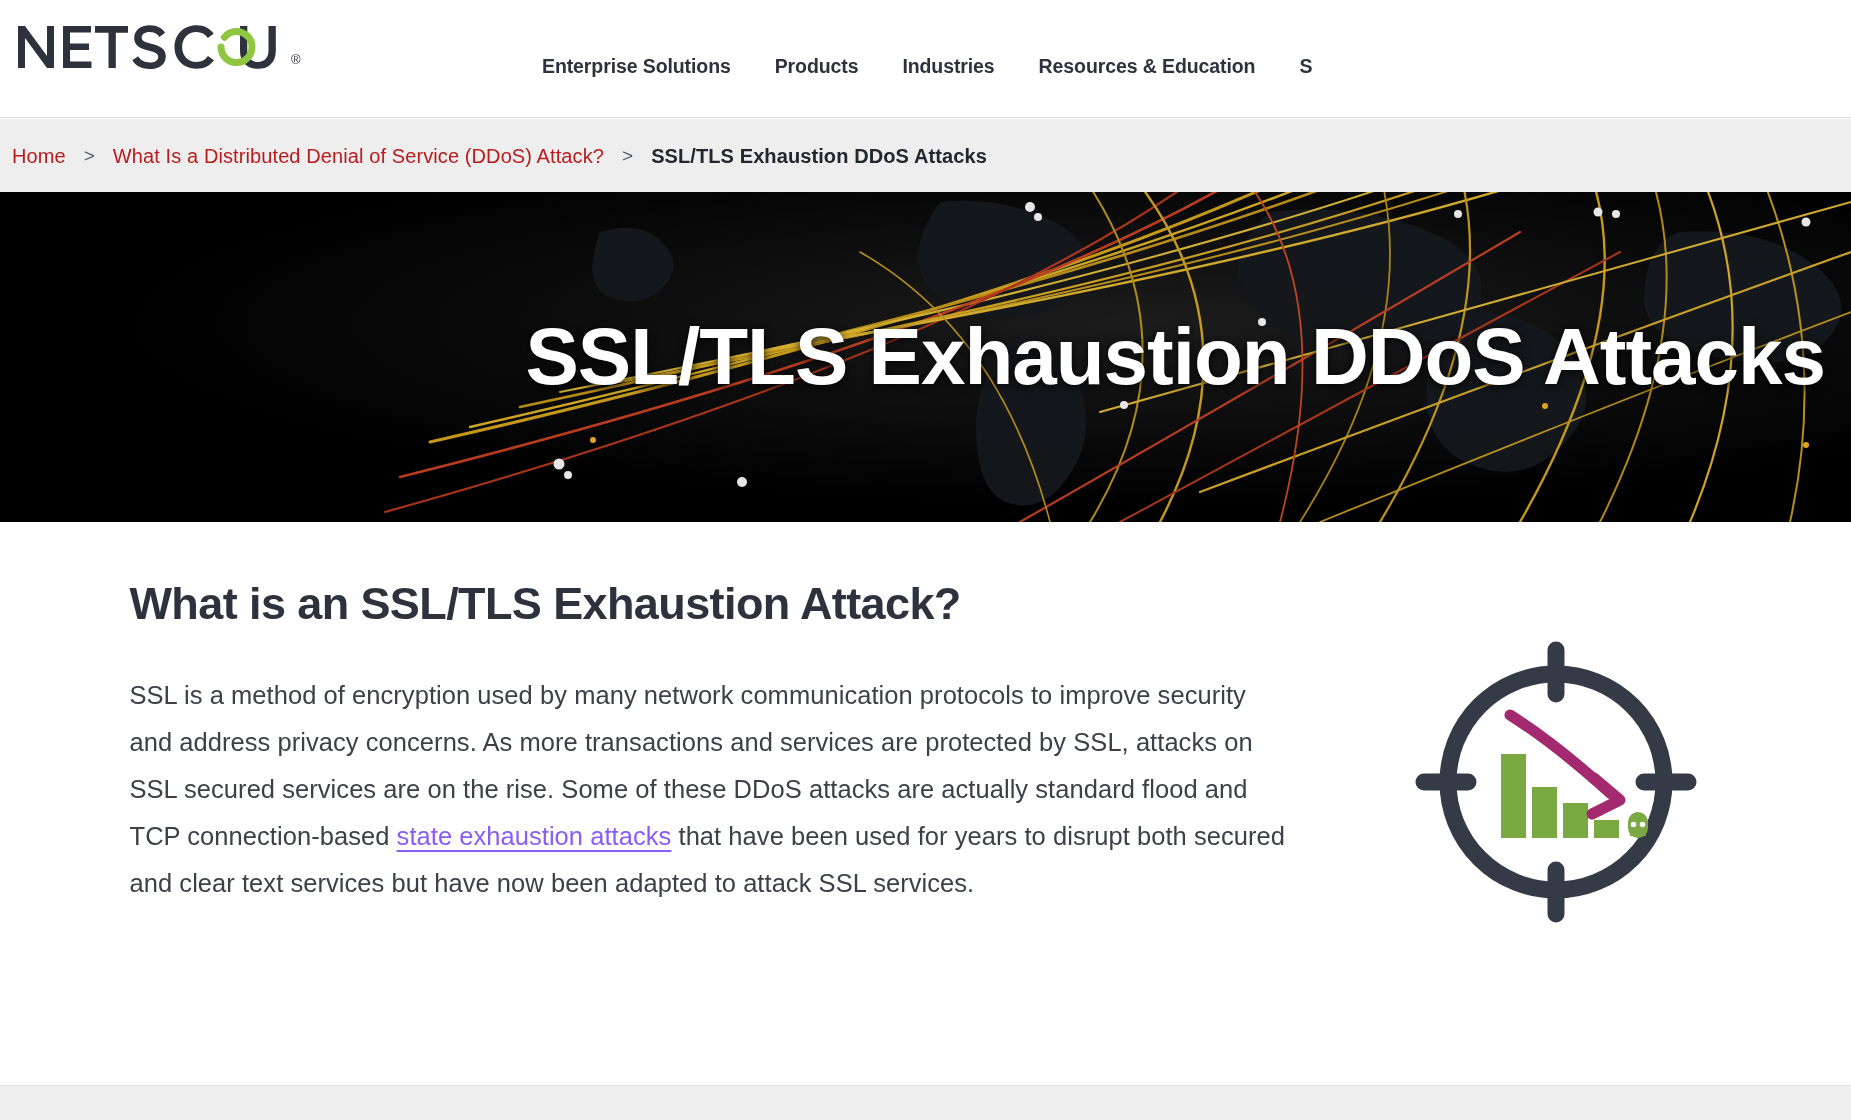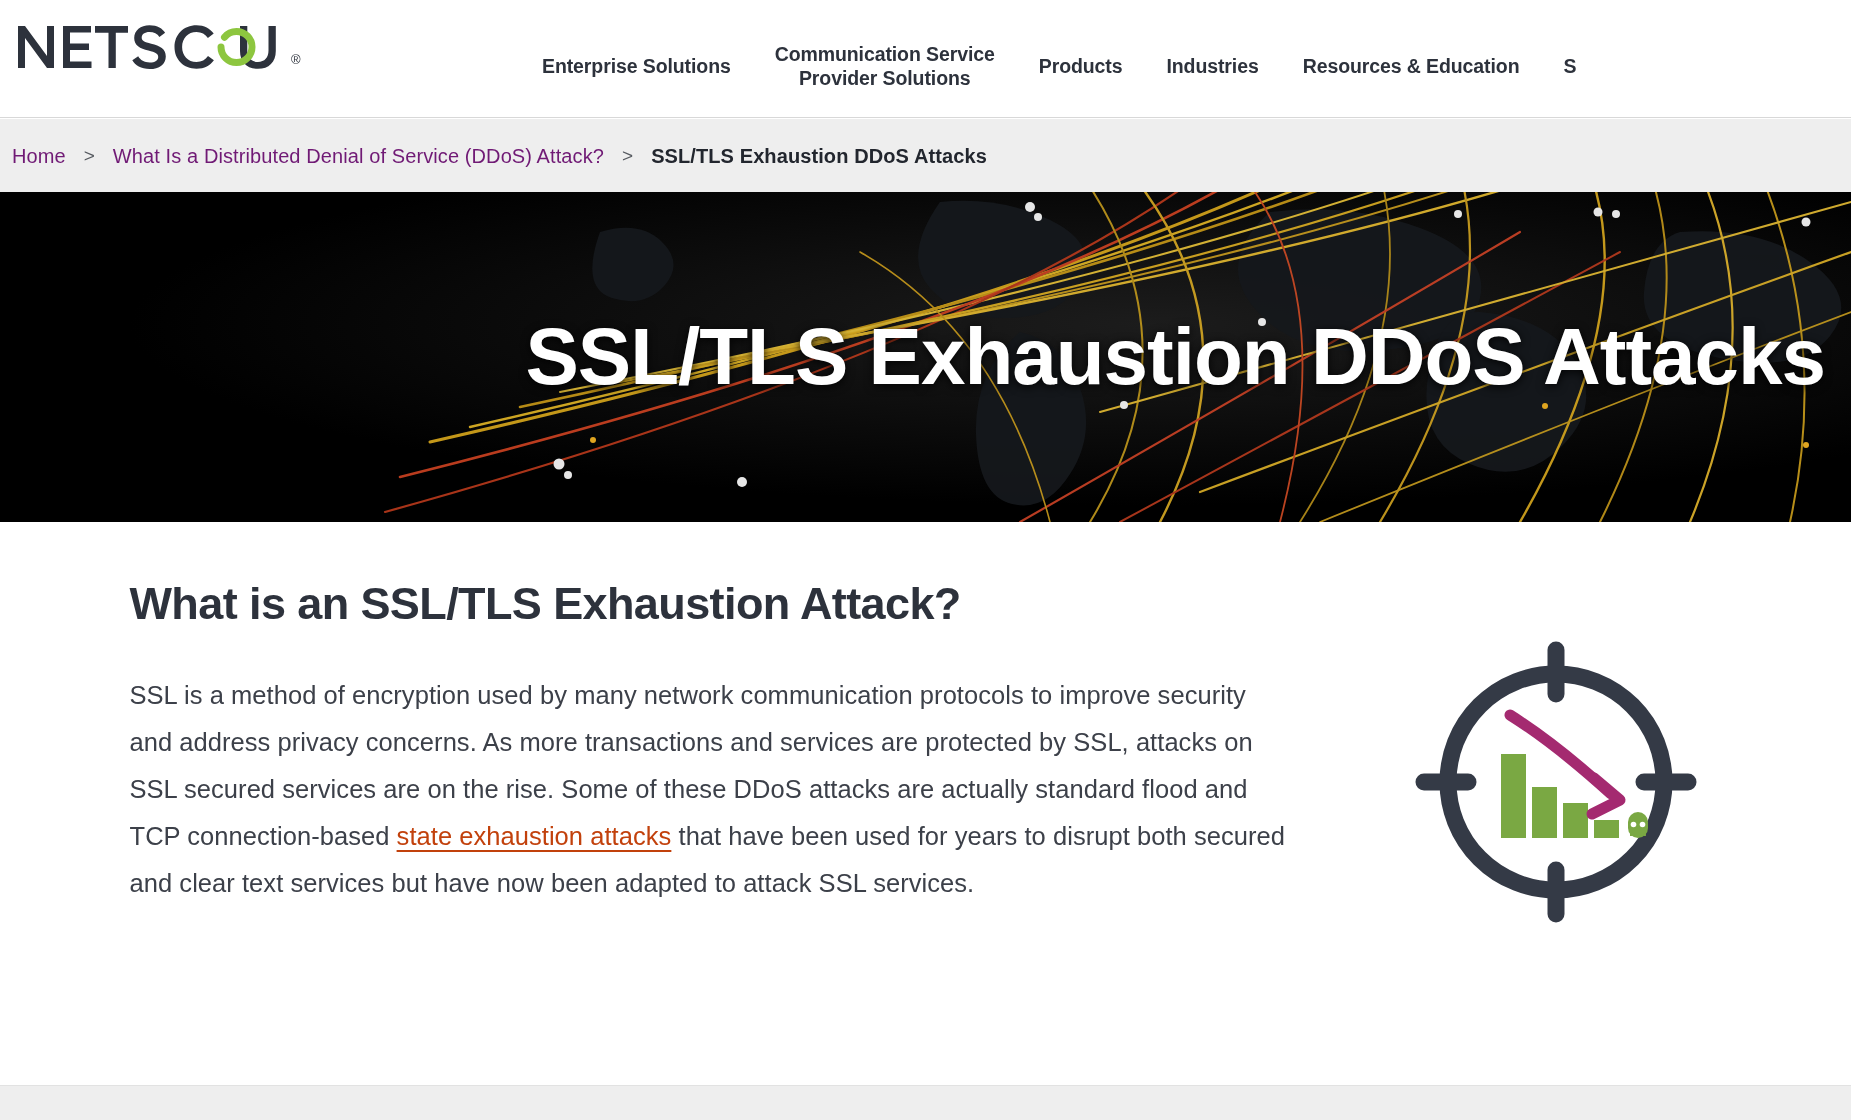--- a/index.html
+++ b/index.html
@@ -53,21 +53,21 @@
   
   .breadcrumb-bar{
     position:absolute; top:119px; left:0; width:1851px; height:74px;
     background:#eeeeee;
     display:flex; align-items:center;
   }
   .crumbs{
     display:flex; align-items:center; padding-left:12px;
   }
   .crumb{
-    font-size:20px; color:#701a75; cursor:pointer; letter-spacing:0.1px;
+    font-size:20px; color:#b91c1c; cursor:pointer; letter-spacing:0.1px;
   }
   .crumb.current{ font-weight:bold; color:#22262e; cursor:default; }
   .crumb-sep{
     font-size:19px; color:#55595f; margin:0 18px; user-select:none;
   }
 
   
   .hero{
     position:absolute; top:192px; left:0; width:1851px; height:330px;
     background:#000000; overflow:hidden;
@@ -98,21 +98,21 @@
 
   .section-heading{
     font-size:45px; font-weight:bold; color:#2d323c;
     letter-spacing:-0.6px; margin-bottom:42px;
   }
   .body-copy{
     font-size:25.5px; line-height:47px; color:#3c4049;
     max-width:1185px; letter-spacing:0.05px;
   }
   .inline-link{
-    color:#c2410c; text-decoration:underline;
+    color:#8b5cf6; text-decoration:underline;
     text-decoration-thickness:2px; text-underline-offset:5px;
     cursor:pointer;
   }
 
   
   .footer-strip{
     position:absolute; top:1085px; left:0; width:1851px; height:35px;
     background:#eeeeee; border-top:1px solid #e2e2e2;
   }
 </style>
@@ -146,22 +146,20 @@
 
       <g>
         <path d="M205 23 a15.5 15.5 0 1 0 15.5-15.5 a15.5 15.5 0 0 0-12 5.7" fill="none" stroke="#8dc63f" stroke-width="7" stroke-linecap="round"></path>
       </g>
     </svg>
     <span class="logo-reg">®</span>
   </div>
 
   <nav class="main-nav">
     <div class="nav-item">Enterprise Solutions</div>
-    <div class="nav-item two-line">Communication Service
-Provider Solutions</div>
     <div class="nav-item">Products</div>
     <div class="nav-item">Industries</div>
     <div class="nav-item">Resources &amp; Education</div>
     <div class="nav-item clipped">S</div>
   </nav>
 </header>
 
 <div class="breadcrumb-bar">
   <div class="crumbs">
     <span class="crumb">Home</span>

